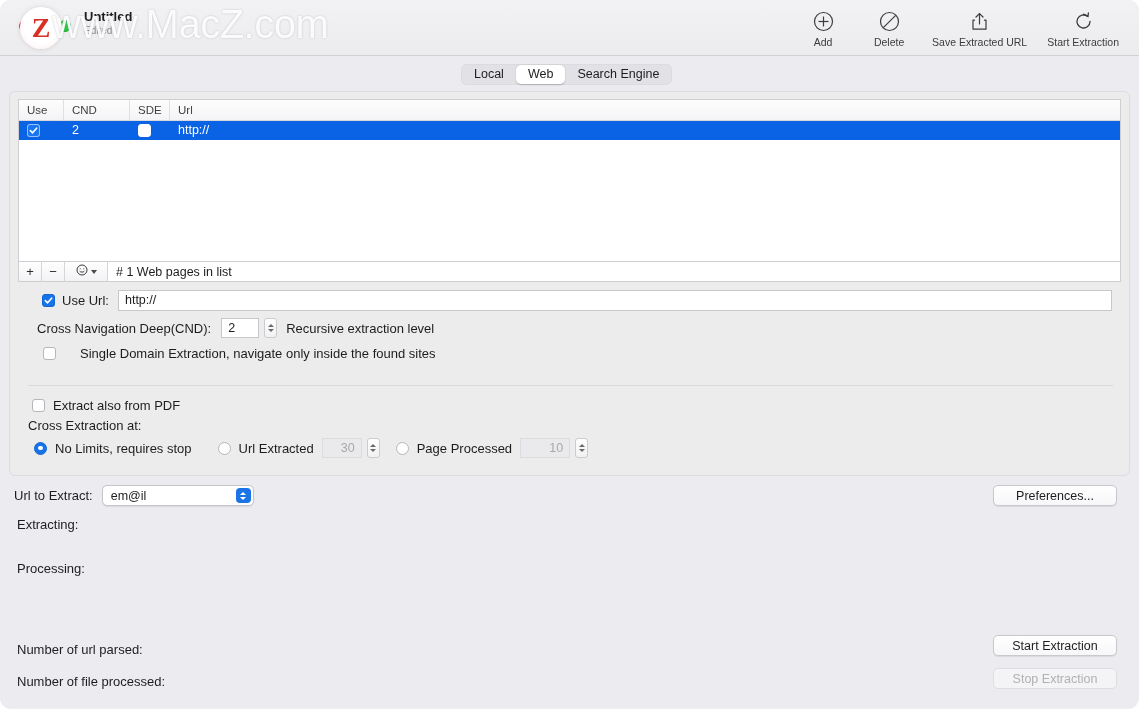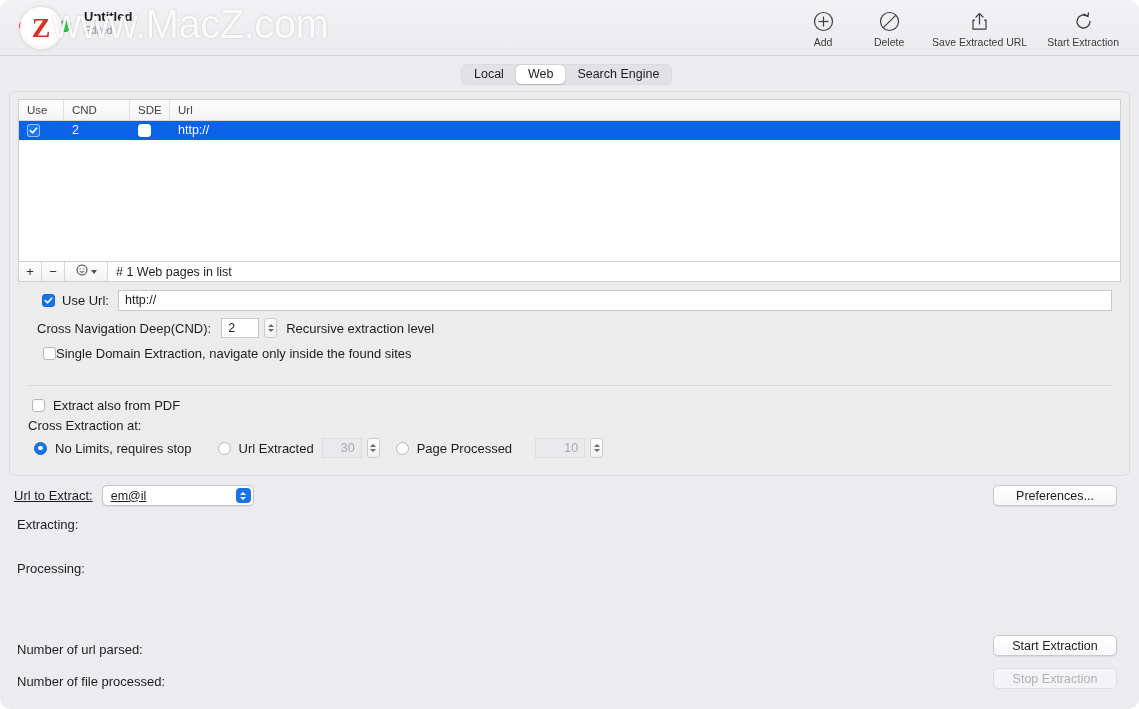--- a/index.html
+++ b/index.html
@@ -603,21 +603,21 @@
       <span class="num-field" style="margin-left:10px;">2</span>
       <span class="stepper">
         <span class="st-up"></span>
         <span class="st-down"></span>
       </span>
       <span class="lbl" style="margin-left:9px;">Recursive extraction level</span>
     </div>
 
     <div class="form-row" style="left:33px; top:254px;">
       <span class="cb"></span>
-      <span class="lbl" style="margin-left:0;">Single Domain Extraction, navigate only inside the found sites</span>
+      <span class="lbl" style="margin-left:24px;">Single Domain Extraction, navigate only inside the found sites</span>
     </div>
 
     <div class="sep-line"></div>
 
     <div class="form-row" style="left:22px; top:306px;">
       <span class="cb"></span>
       <span class="lbl" style="margin-left:8px;">Extract also from PDF</span>
     </div>
 
     <div class="form-row" style="left:18px; top:326px;">
@@ -631,29 +631,29 @@
       <span class="radio" style="margin-left:26px;"></span>
       <span class="lbl" style="margin-left:8px;">Url Extracted</span>
       <span class="num-field disabled" style="margin-left:8px; width:40px;">30</span>
       <span class="stepper">
         <span class="st-up"></span>
         <span class="st-down"></span>
       </span>
 
       <span class="radio" style="margin-left:16px;"></span>
       <span class="lbl" style="margin-left:8px;">Page Processed</span>
-      <span class="num-field disabled" style="margin-left:23px; width:50px;">10</span>
+      <span class="num-field disabled" style="margin-left:8px; width:50px;">10</span>
       <span class="stepper">
         <span class="st-up"></span>
         <span class="st-down"></span>
       </span>
     </div>
   </div>
 
-  <div class="form-row" style="left:14px; top:485px;text-decoration:underline;">
+  <div class="form-row" style="left:14px; top:485px;">
     <span class="lbl">Url to Extract:</span>
     <span class="popup" style="margin-left:9px;">
       <span>em@il</span>
       <span class="popup-arrows">
         <span class="pa-up"></span>
         <span class="pa-down"></span>
       </span>
     </span>
   </div>
 

